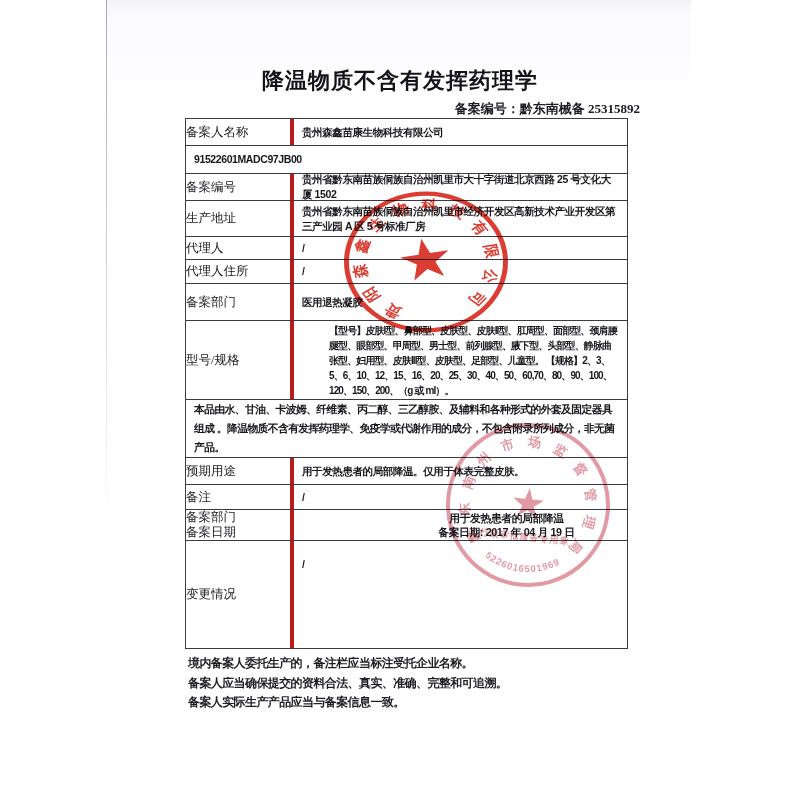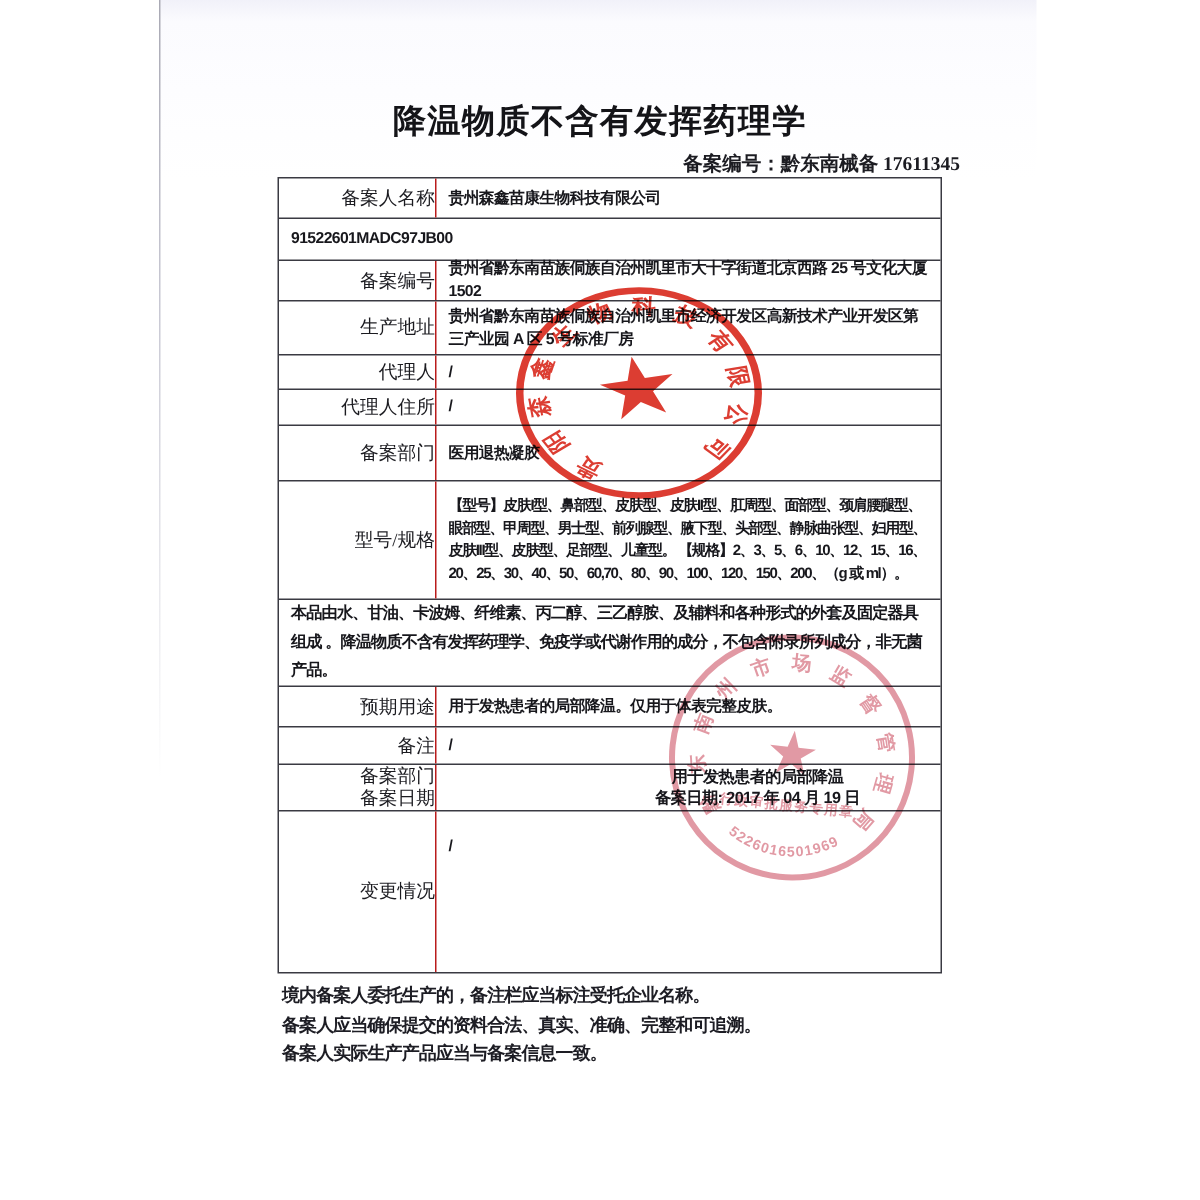--- a/index.html
+++ b/index.html
@@ -26,34 +26,34 @@
     font-size:13px;font-weight:700;color:#1c1c22;
   }
   
   .reg-table{
     position:absolute;left:185px;top:118px;width:441px;
     border:1px solid #3a3a42;box-sizing:content-box;
   }
   .row{display:flex;box-sizing:border-box;border-top:1px solid #3a3a42;}
   .row:first-child{border-top:none;}
   .cl{
-    width:104px;flex:0 0 104px;border-right:1px solid #b91c1c;
-    display:flex;flex-direction:column;align-items:flex-end;justify-content:center;
+    width:104px;flex:0 0 104px;border-right:4px solid #b91c1c;
+    display:flex;flex-direction:column;align-items:flex-start;justify-content:center;
     text-align:center;font-size:12.5px;line-height:15px;color:#1b1b20;
   }
   .cv{
     flex:1;display:flex;flex-direction:column;justify-content:center;align-items:flex-start;
     padding:2px 8px;font-family:"Liberation Sans","DejaVu Sans",sans-serif;
     font-weight:700;font-size:10.5px;letter-spacing:-0.4px;line-height:15px;color:#17171c;
   }
   .r1{height:26px}.r2{height:28px}.r3{height:27px}.r4{height:36px}
   .r5{height:23px}.r6{height:24px}.r7{height:37px}.r8{height:79px}
   .r9{height:58px}.r10{height:27px}.r11{height:25px}.r12{height:31px}.r13{height:108px}
   .r2 .cl{font-size:11.5px;line-height:13.5px;}
-  .r8 .cv{font-size:10px;line-height:15px;letter-spacing:-0.9px;}
+  .r8 .cv{font-size:10px;line-height:15px;letter-spacing:-0.9px;margin-left:27px;}
   .r9 .cv{font-size:10.8px;line-height:19px;letter-spacing:-0.6px;}
   .r12 .cv{align-items:center;padding-left:100px;line-height:14.5px;font-size:10.8px;}
   .r13 .cl{justify-content:center;}
   .r13 .cv{justify-content:flex-start;padding-top:16px;}
   
   .footer-notes{
     position:absolute;left:188px;top:654px;width:460px;
     font-size:12px;font-weight:600;letter-spacing:-0.6px;line-height:19.5px;color:#1d1d24;
   }
   
@@ -92,21 +92,21 @@
 </style>
 </head>
 <body>
 
 <div class="paper"></div>
 <div class="paper-edge"></div>
 
 <div class="page-title">降温物质不含有发挥药理学</div>
 
 <div class="record-line">
-  <span>备案编号：</span><span>黔东南械备 17611345</span>
+  <span>备案编号：</span><span>黔东南械备 25315892</span>
 </div>
 
 <div class="reg-table">
   <div class="row r1">
     <div class="cl">
         <span>备案人名称</span>
       </div>
     <div class="cv">
         <span>贵州森鑫苗康生物科技有限公司</span>
       </div>

